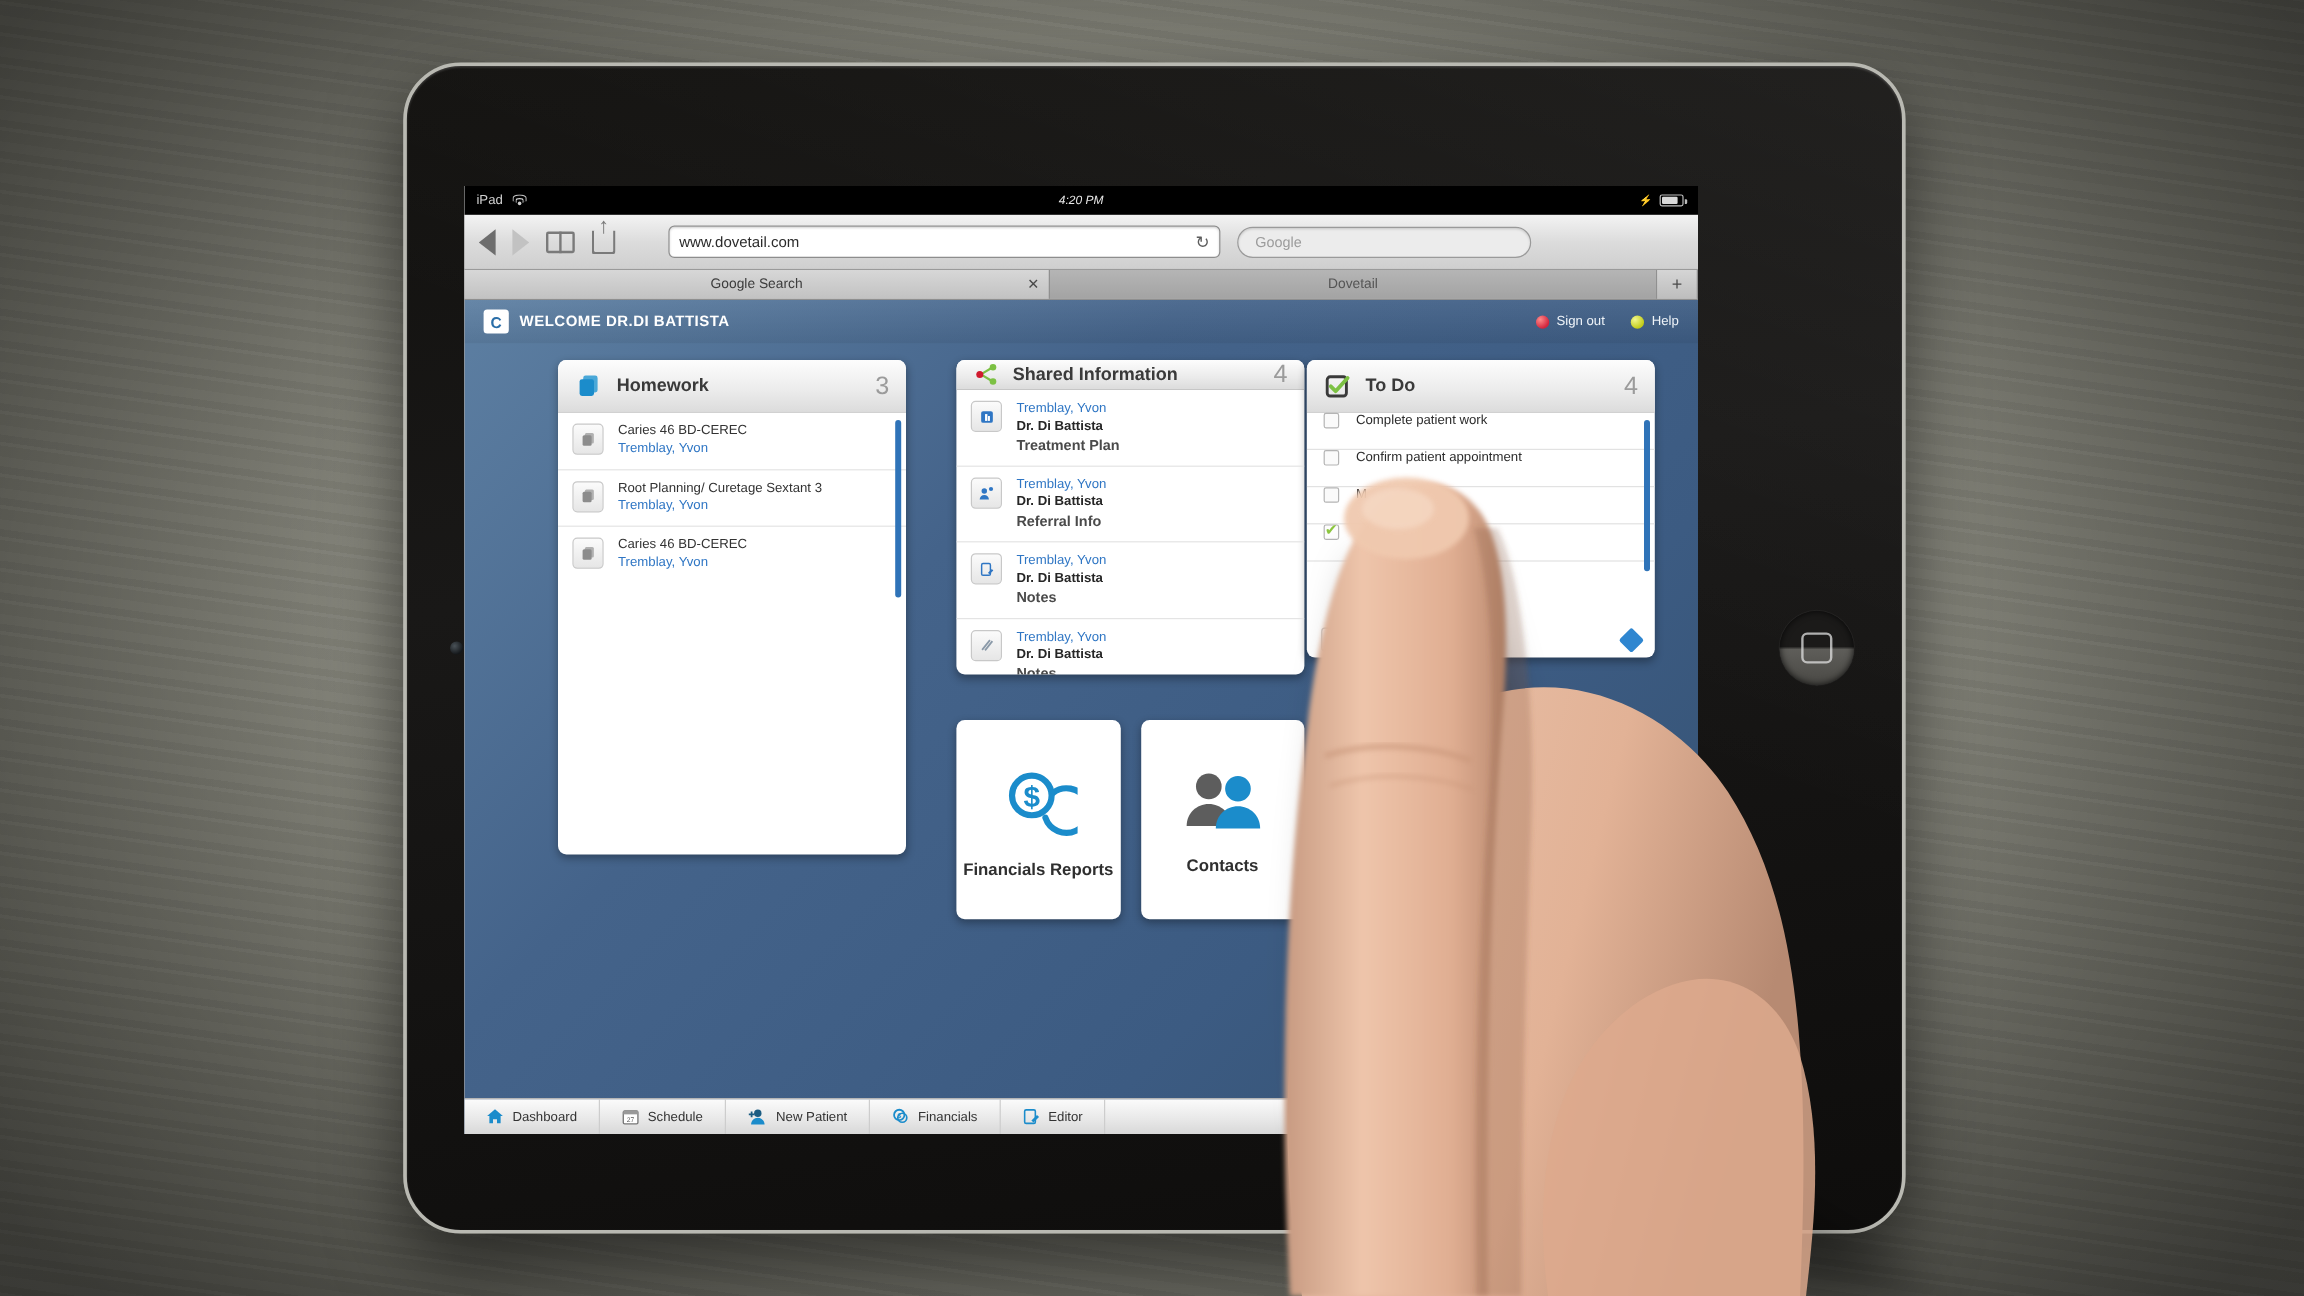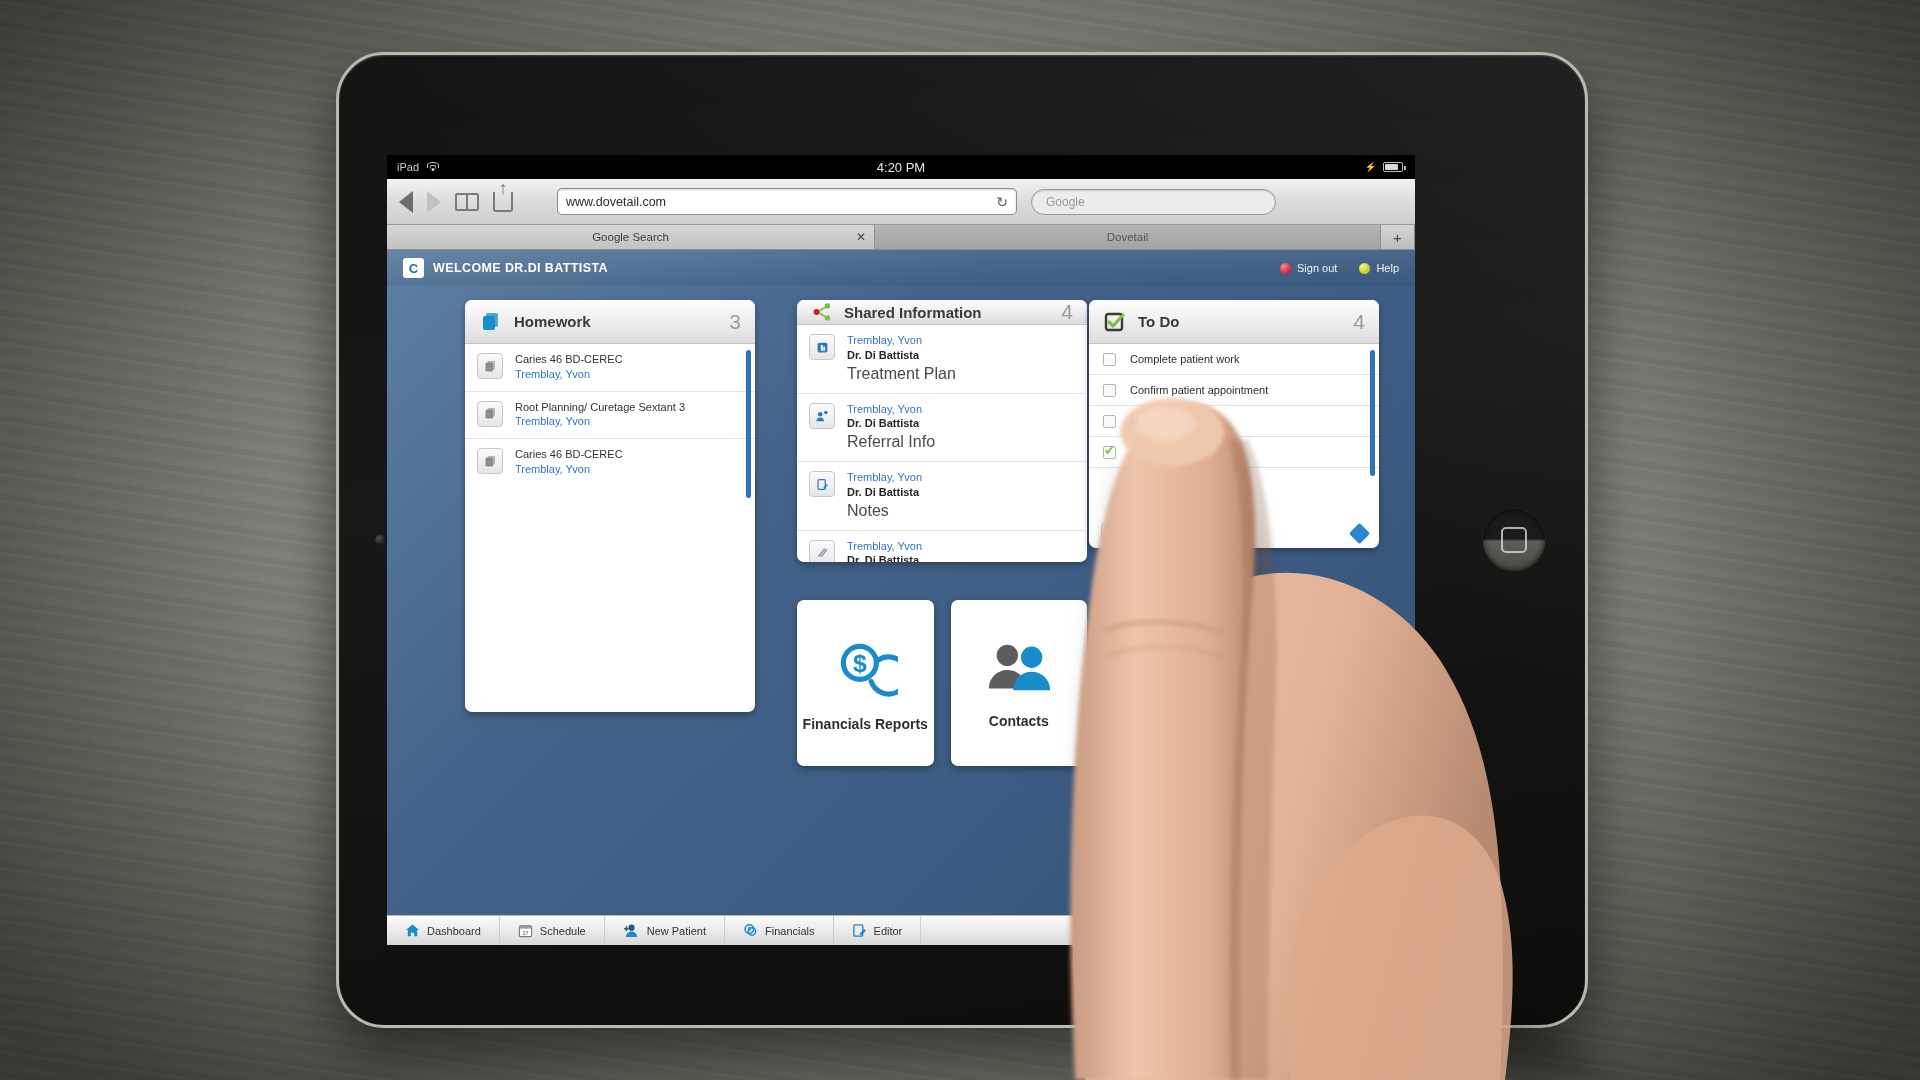--- a/index.html
+++ b/index.html
@@ -69,21 +69,21 @@
     display:flex; align-items:center; font-size:11px; position:relative;
   }
   .sb-left{ display:flex; align-items:center; gap:8px; padding-left:10px; }
   .sb-ipad{ font-size:11px; color:#cfcfcf; }
   .wifi-ico{ display:inline-block; width:12px; height:10px; position:relative; }
   .wifi-ico i{ position:absolute; left:50%; transform:translateX(-50%);
      border:1.6px solid #cfcfcf; border-bottom:none; border-radius:50% 50% 0 0; }
   .wifi-ico i:nth-child(1){ width:12px; height:6px; top:0; }
   .wifi-ico i:nth-child(2){ width:7px; height:4px; top:3px; }
   .wifi-ico i:nth-child(3){ width:3px; height:3px; top:6px; background:#cfcfcf; border-radius:50%; border:none; }
-  .sb-time{ position:absolute; left:50%; transform:translateX(-50%); font-size:13px; color:#e6e6e6; }
+  .sb-time{ position:absolute; left:50%; transform:translateX(-50%); font-size:10px; color:#e6e6e6;font-style:italic; }
   .sb-right{ margin-left:auto; display:flex; align-items:center; gap:6px; padding-right:12px; }
   .bolt{ color:#cfcfcf; font-size:9px; }
   .battery{ width:20px; height:10px; border:1.4px solid #bdbdbd; border-radius:2px; position:relative; }
   .battery::after{ content:""; position:absolute; right:-3.5px; top:3px; width:2px; height:4px; background:#bdbdbd; border-radius:0 1px 1px 0; }
   .battery i{ position:absolute; left:1px; top:1px; bottom:1px; width:70%; background:#d9d9d9; border-radius:1px; }
 
   
   .safari-bar{
     height:46px; background:linear-gradient(180deg,#f3f3f3 0%,#dcdcdc 50%,#cfcfcf 100%);
     border-bottom:1px solid #9a9a9a; display:flex; align-items:center; padding:0 12px; gap:14px;
@@ -174,33 +174,33 @@
   .row:last-child{ border-bottom:none; }
   .row-ico{
     flex:0 0 26px; height:26px; border-radius:4px;
     background:linear-gradient(180deg,#fbfbfb,#e6e6e6);
     border:1px solid #c8c8c8; display:flex; align-items:center; justify-content:center;
   }
   .row-txt{ display:flex; flex-direction:column; gap:1px; }
   .t-dark{ font-size:11px; color:#333; line-height:1.25; }
   .t-blue{ font-size:11px; color:#2f76c4; line-height:1.25; }
   .t-bold{ font-size:11px; color:#262626; font-weight:bold; line-height:1.25; }
-  .t-grey{ font-size:16px; color:#4a4a4a; line-height:1.25; }
+  .t-grey{ font-size:12px; color:#4a4a4a; line-height:1.25;font-weight:bold; }
 
   
   .vscroll{
     position:absolute; right:4px; top:6px; width:5px; border-radius:3px;
     background:#2f73b8;
   }
 
   .homework-card{ height:412px; }
   .shared-card{ height:262px; }
   .todo-card{ height:248px; }
 
-  .todo-row{ display:flex; align-items:center; gap:14px; padding:0 14px; height:31px; border-bottom:1px solid #e2e2e2; }
+  .todo-row{ display:flex; gap:14px; padding:0 14px; height:31px; border-bottom:1px solid #e2e2e2; }
   .chk{ width:13px; height:13px; border:1px solid #b4b4b4; border-radius:2px; background:#fafafa; flex:0 0 13px; }
   .chk.checked{ background:#fdfdfd; position:relative; }
   .chk.checked::after{ content:"✔"; position:absolute; left:0px; top:-4px; font-size:13px; color:#8cc63f; }
   .todo-label{ font-size:11px; color:#2c2c2c; }
   .todo-foot{ position:absolute; left:0; right:0; bottom:0; height:30px; display:flex; align-items:center; padding:0 12px; }
   .add-btn{ display:flex; align-items:center; gap:4px; font-size:10.5px; color:#3c3c3c;
      background:linear-gradient(180deg,#fff,#ededed); border:1px solid #c4c4c4; border-radius:3px; padding:2px 7px; }
   .plus{ color:#7cc143; font-weight:bold; font-size:12px; }
   .diamond{ margin-left:auto; width:15px; height:15px; background:#2f86d0; transform:rotate(45deg); border-radius:2px; }
 

